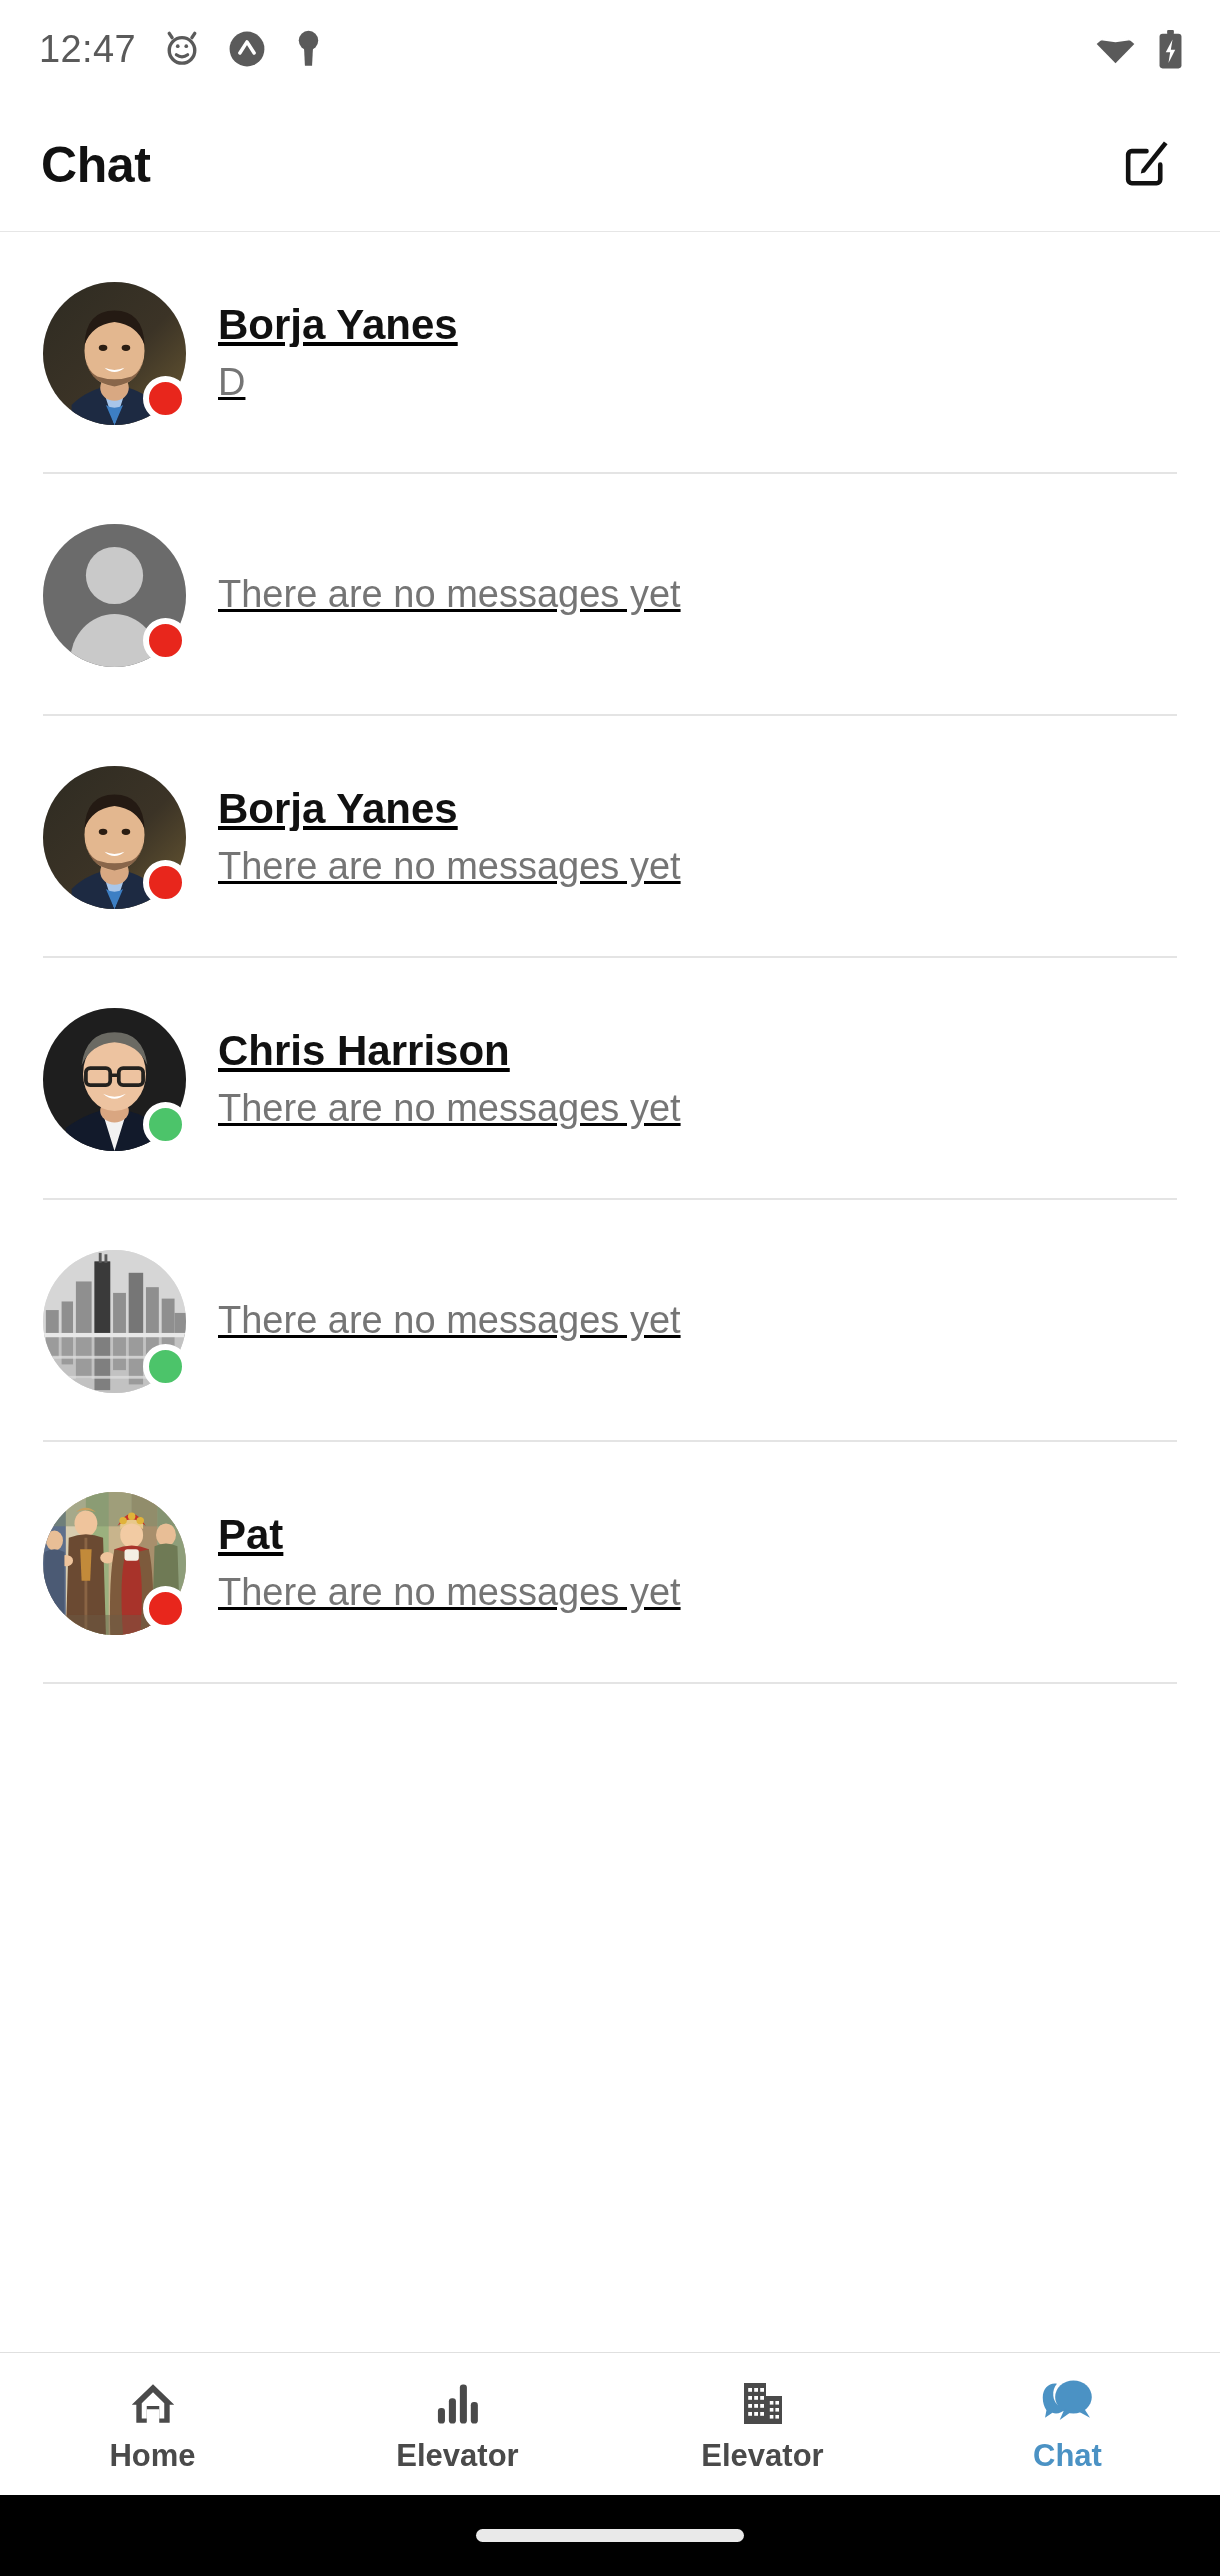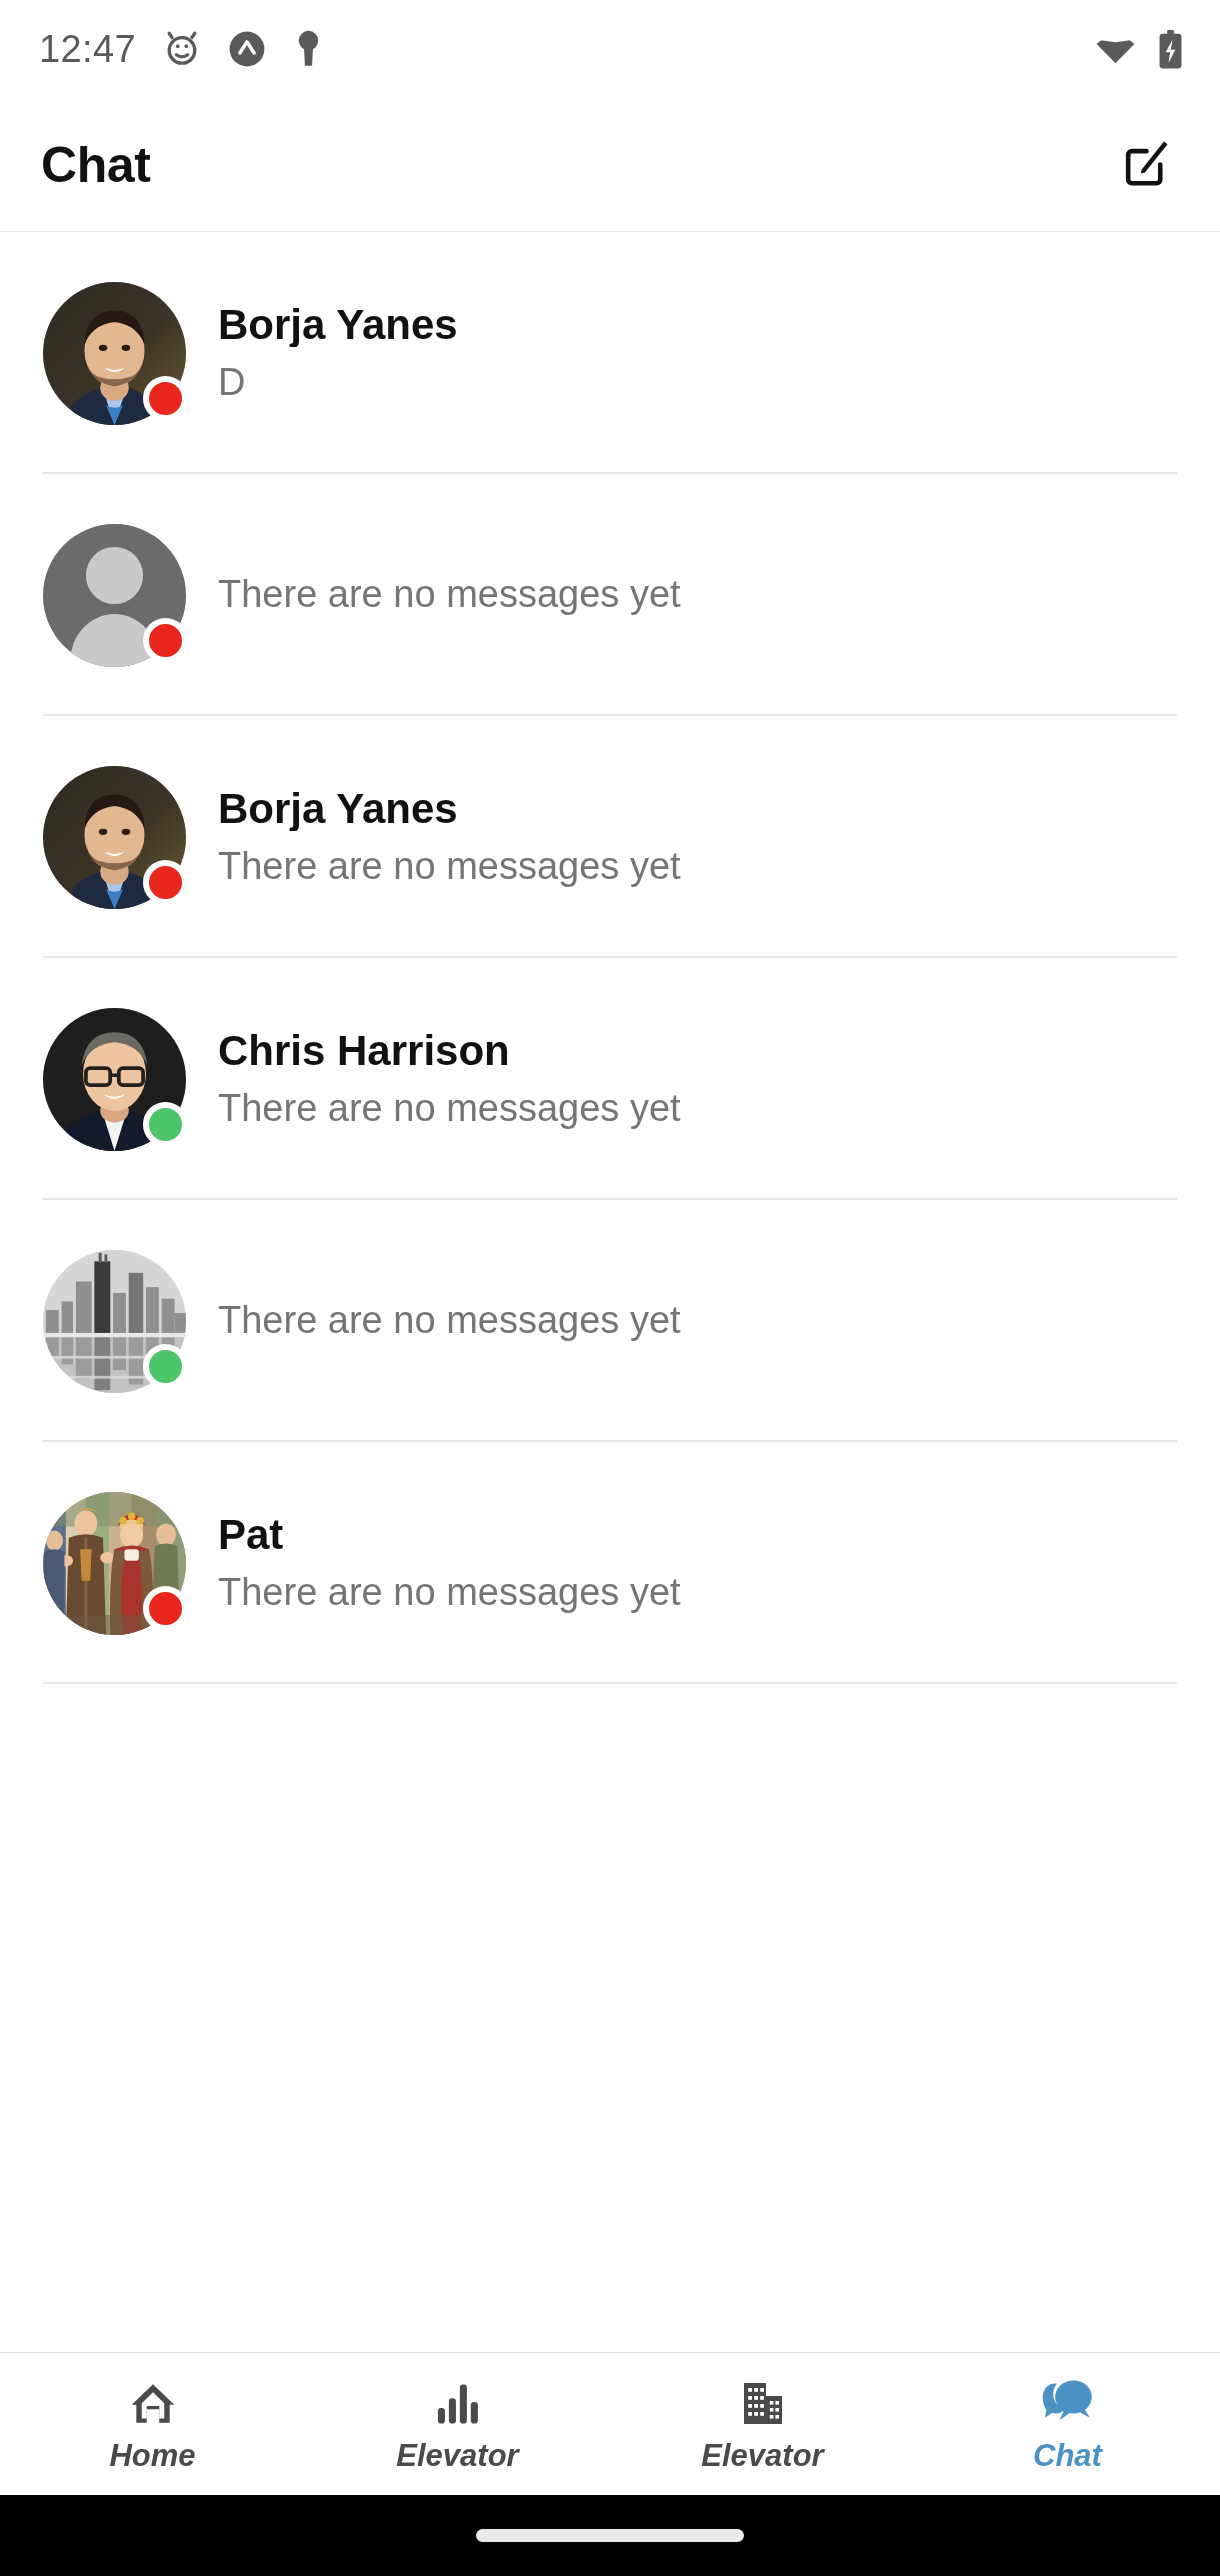--- a/index.html
+++ b/index.html
@@ -56,38 +56,37 @@
   }
   .avatar svg { display:block; width:100%; height:100%; }
   .status-dot {
     position:absolute; right:-1.8px; bottom:3.6px;
     width:45px; height:45px; border-radius:50%;
     border:6.3px solid #ffffff;
   }
   .dot-online  { background:#4CC46A; }
   .dot-offline { background:#E8261C; }
 
-  .chat-body { flex:1 1 auto; padding-left:32px; min-width:0; display:flex; flex-direction:column; justify-content:center; gap:16px; }
+  .chat-body { flex:1 1 auto; padding-left:32px; min-width:0; display:flex; flex-direction:column; justify-content:center; gap:16px;text-decoration:underline; }
   .chat-name { font-size:42px; font-weight:bold; color:#111111; white-space:pre; overflow:hidden; text-overflow:ellipsis; line-height:1.05; }
   .chat-preview { font-size:38px; color:#757575; white-space:nowrap; overflow:hidden; text-overflow:ellipsis; line-height:1.05; }
   .chat-time { flex:0 0 auto; align-self:flex-start; padding-top:41px; padding-left:21.5px; font-size:36px; color:#6e6e6e; white-space:nowrap; }
   .chat-time.empty { visibility:hidden; }
 
   
   .bottom-nav {
     flex:0 0 143px; height:143px;
     display:flex; align-items:stretch;
     background:#ffffff;
     border-top:1.8px solid #e0e0e0;
   }
   .nav-item {
     flex:1 1 0; display:flex; flex-direction:column;
     align-items:center; justify-content:center; gap:9px;
     cursor:pointer;
-    font-style:italic;
   }
   .nav-icon { height:55px; display:flex; align-items:flex-end; justify-content:center; }
   .nav-label { font-size:31px; font-weight:bold; color:#4a4a4a; }
   .nav-item.active .nav-label { color:#4B92C4; }
 
   
   .gesture-area { flex:0 0 81px; background:#000000; display:flex; align-items:center; justify-content:center; }
   .gesture-pill { width:268px; height:12.5px; border-radius:7.2px; background:#e9e9e9; }
 </style>
 </head>

